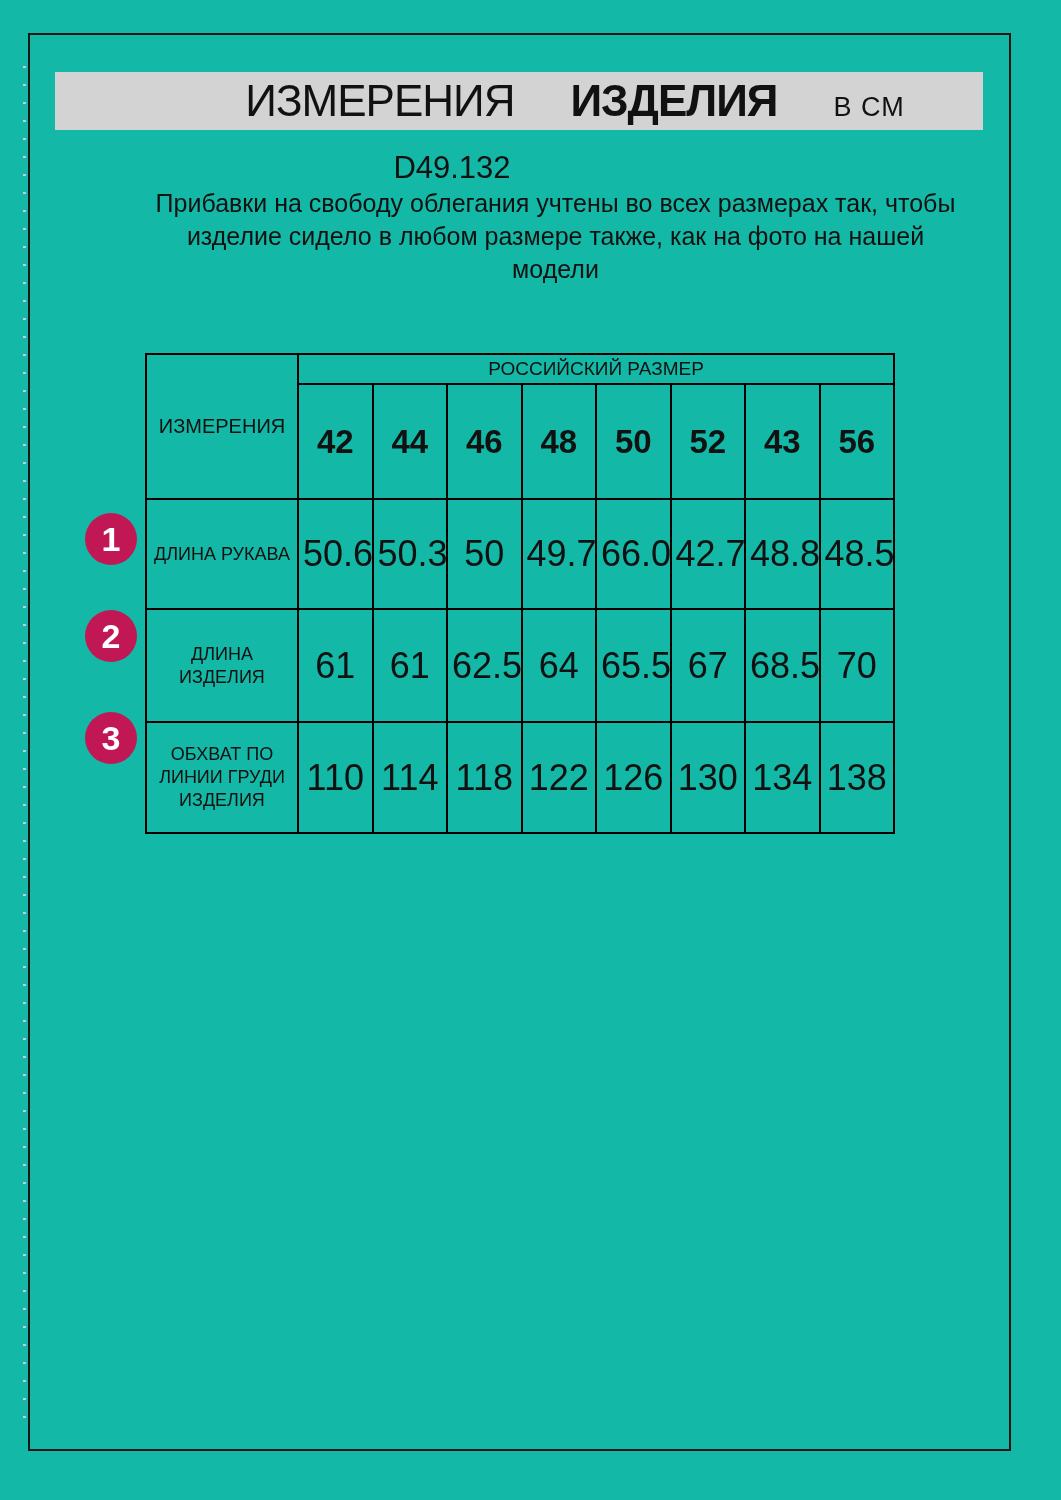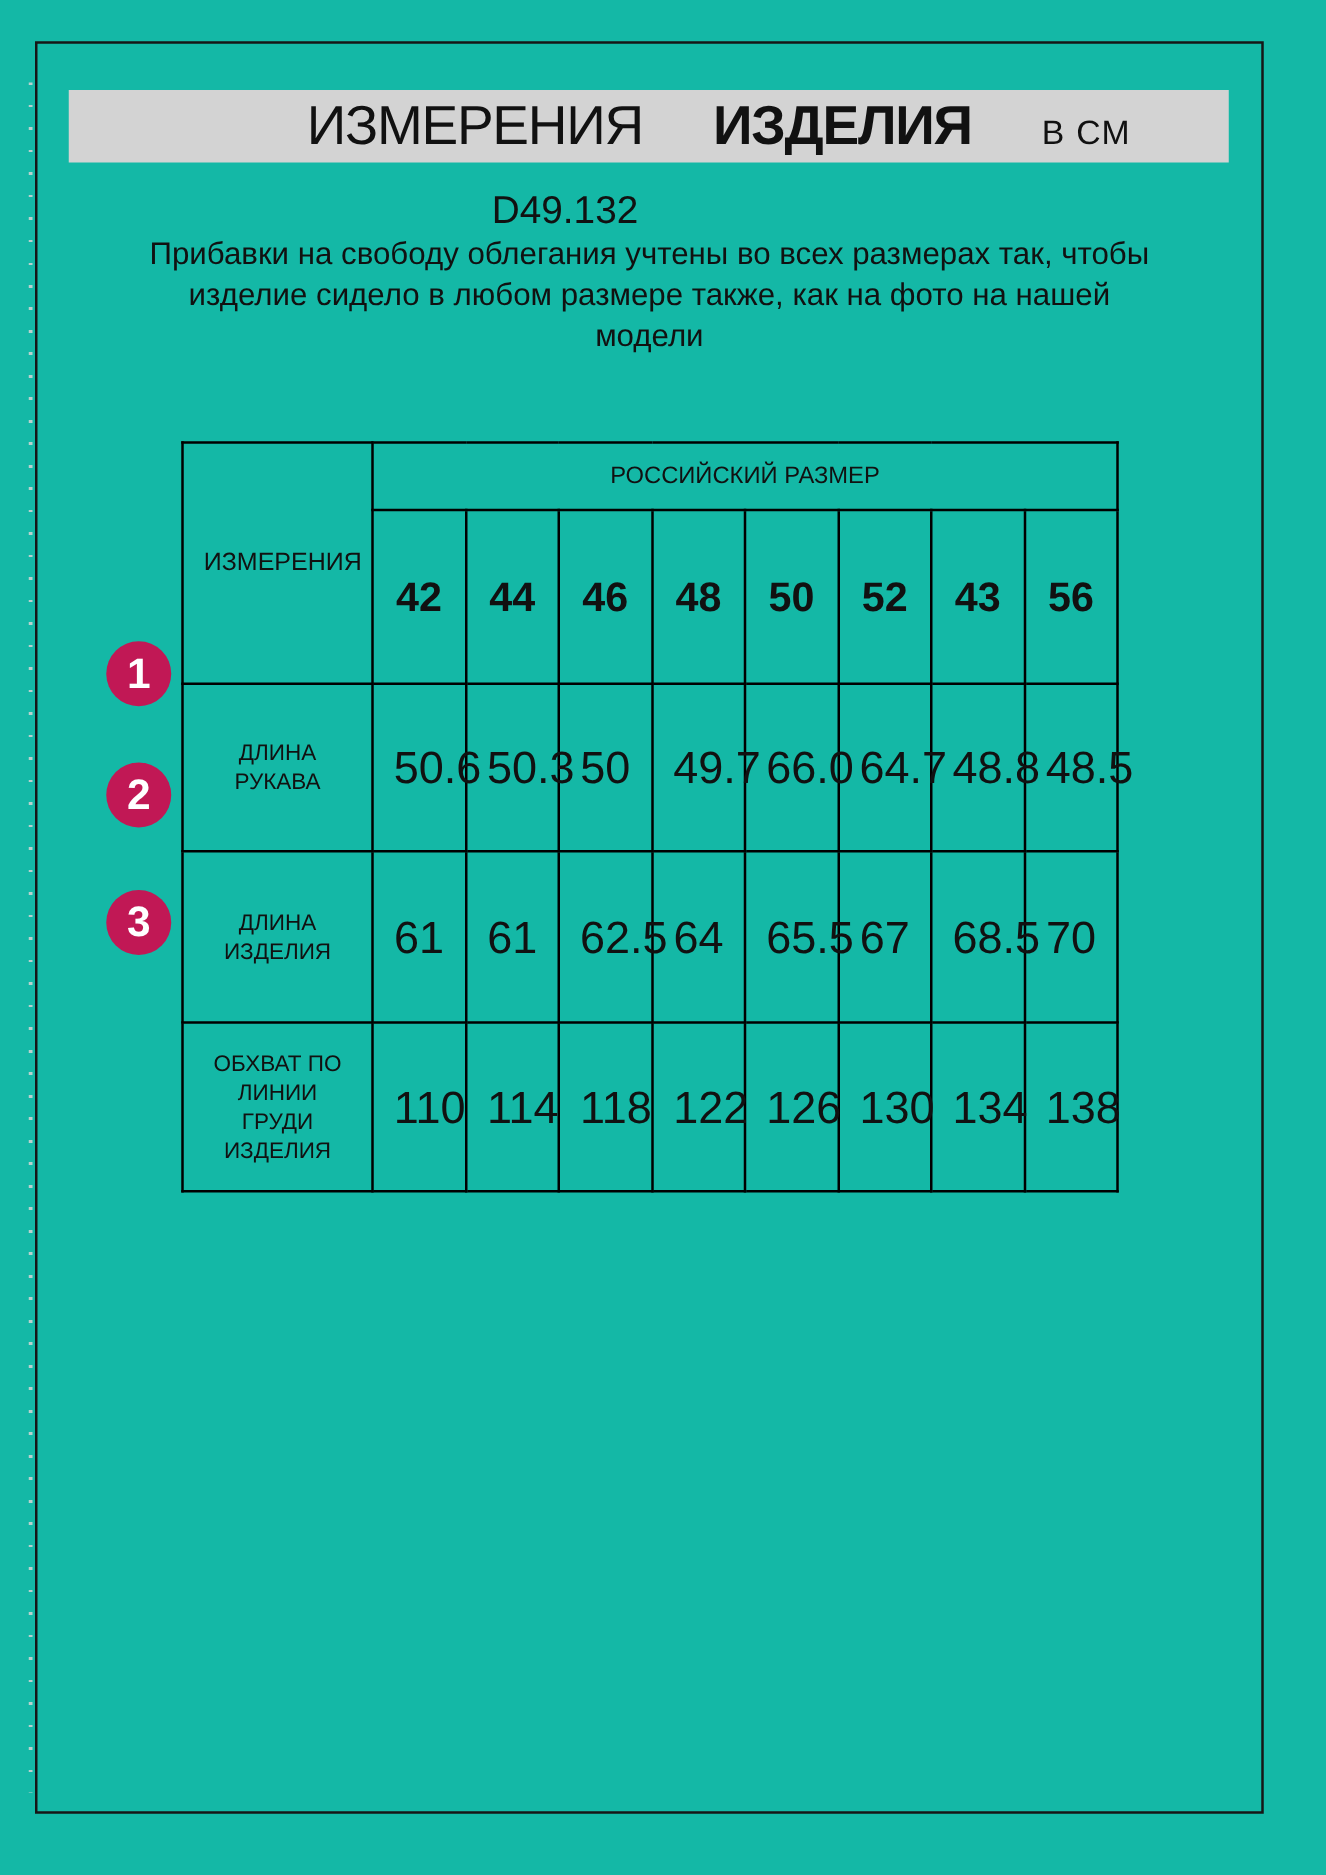--- a/index.html
+++ b/index.html
@@ -25,28 +25,28 @@
   }
   .banner .t-reg{font-size:44px;letter-spacing:-1px;line-height:44px;}
   .banner .t-bold{font-size:44px;font-weight:bold;letter-spacing:-1px;line-height:44px;margin:0 56px;}
   .banner .t-unit{font-size:27px;letter-spacing:1px;line-height:27px;}
   .model-code{
     position:absolute;left:28px;top:150px;width:848px;
     text-align:center;font-size:31px;
   }
   .intro{
     position:absolute;left:28px;top:187px;width:983px;
-    text-align:center;font-size:25px;line-height:33px;white-space:pre-line;
+    text-align:center;font-size:25px;line-height:33px;white-space:pre-line;padding-left:36px;
   }
   table.size-table{
     position:absolute;left:145px;top:353px;width:750px;
     border-collapse:collapse;table-layout:fixed;
   }
   table.size-table td{
-    border:2px solid #000;text-align:center;vertical-align:middle;padding:16px;
+    border:2px solid #000;text-align:center;vertical-align:middle;padding:4px;
   }
   td.corner{font-size:20px;}
   td.group{font-size:19px;height:20px;line-height:20px;}
   tr.r-sizes td{height:105px;font-size:33px;font-weight:bold;letter-spacing:0px;}
   td.label{font-size:18px;line-height:23px;white-space:pre-line;}
   td.val{font-size:36px;}
   tr.r1 td{height:100px;}
   tr.r2 td{height:103px;}
   tr.r3 td{height:101px;}
   .badge{
@@ -99,21 +99,21 @@
         <td>43</td>
         <td>56</td>
       </tr>
       <tr class="r1">
         <td class="label">ДЛИНА РУКАВА</td>
         <td class="val">50.6</td>
         <td class="val">50.3</td>
         <td class="val">50</td>
         <td class="val">49.7</td>
         <td class="val">66.0</td>
-        <td class="val">64.7</td>
+        <td class="val">42.7</td>
         <td class="val">48.8</td>
         <td class="val">48.5</td>
       </tr>
       <tr class="r2">
         <td class="label">ДЛИНА
 ИЗДЕЛИЯ</td>
         <td class="val">61</td>
         <td class="val">61</td>
         <td class="val">62.5</td>
         <td class="val">64</td>

